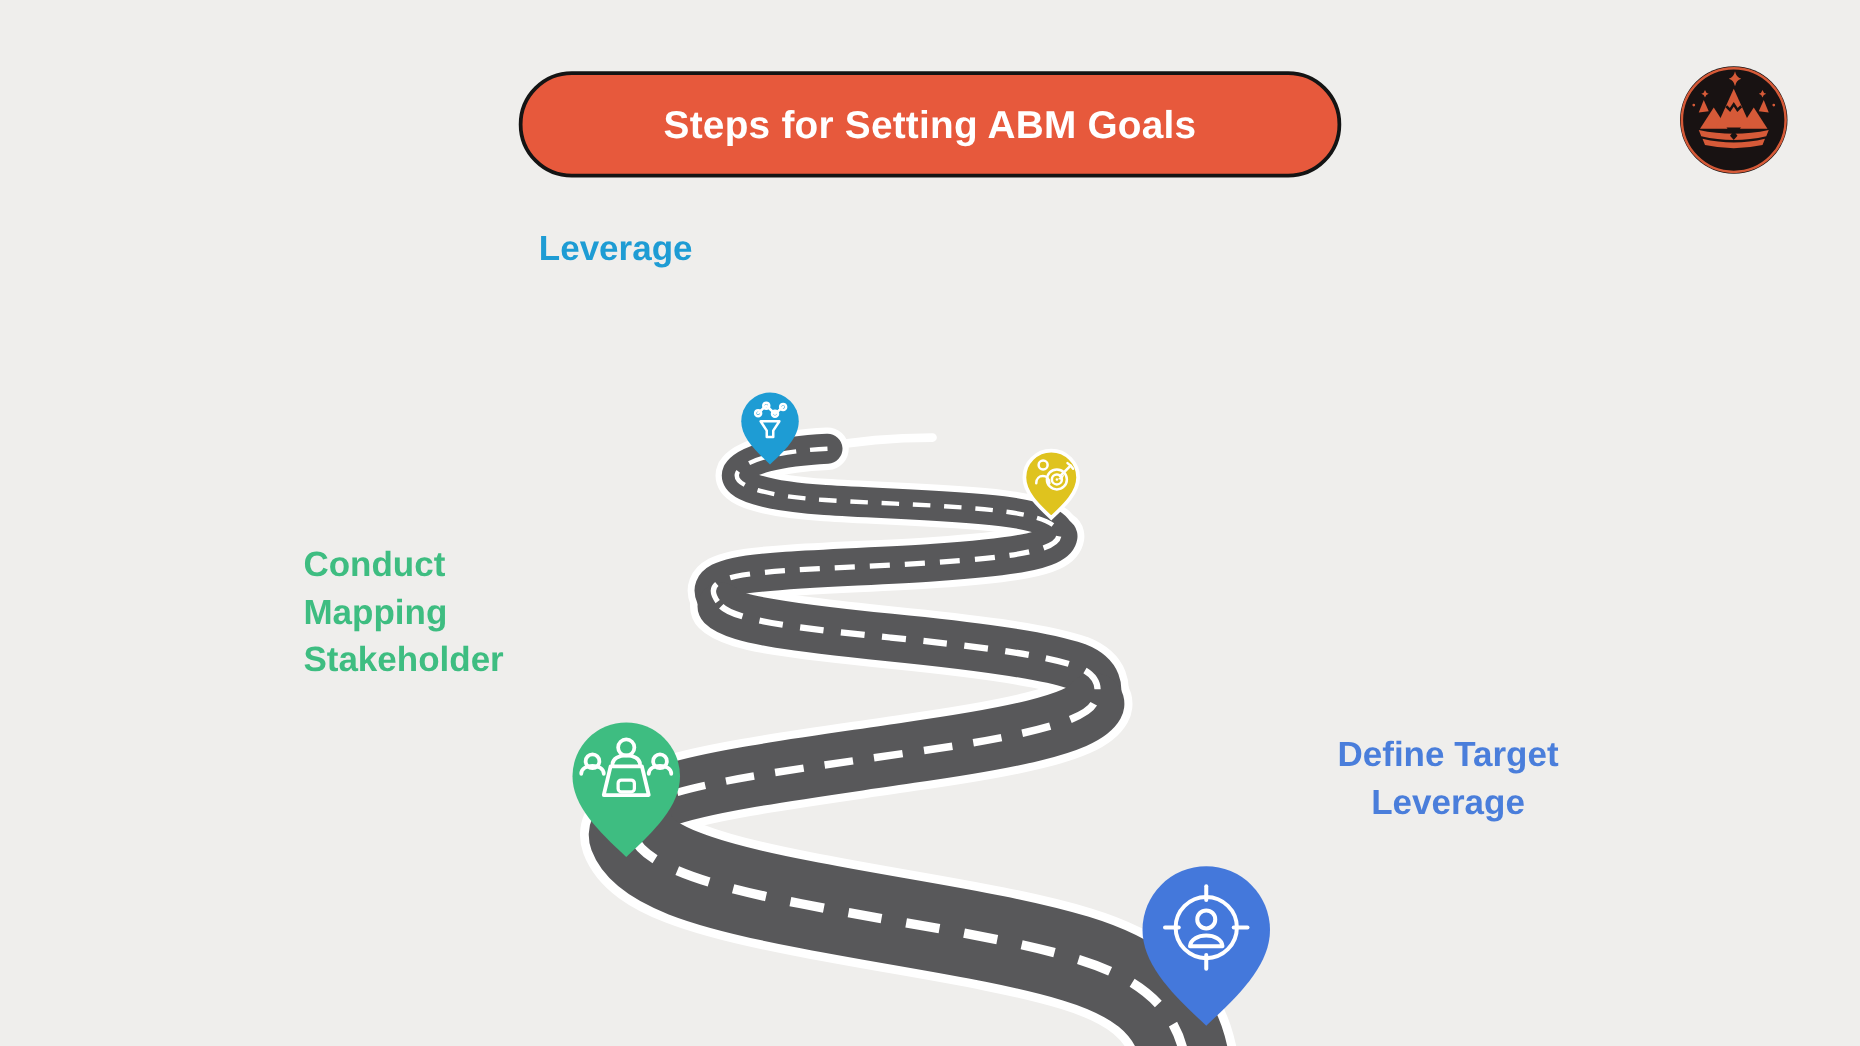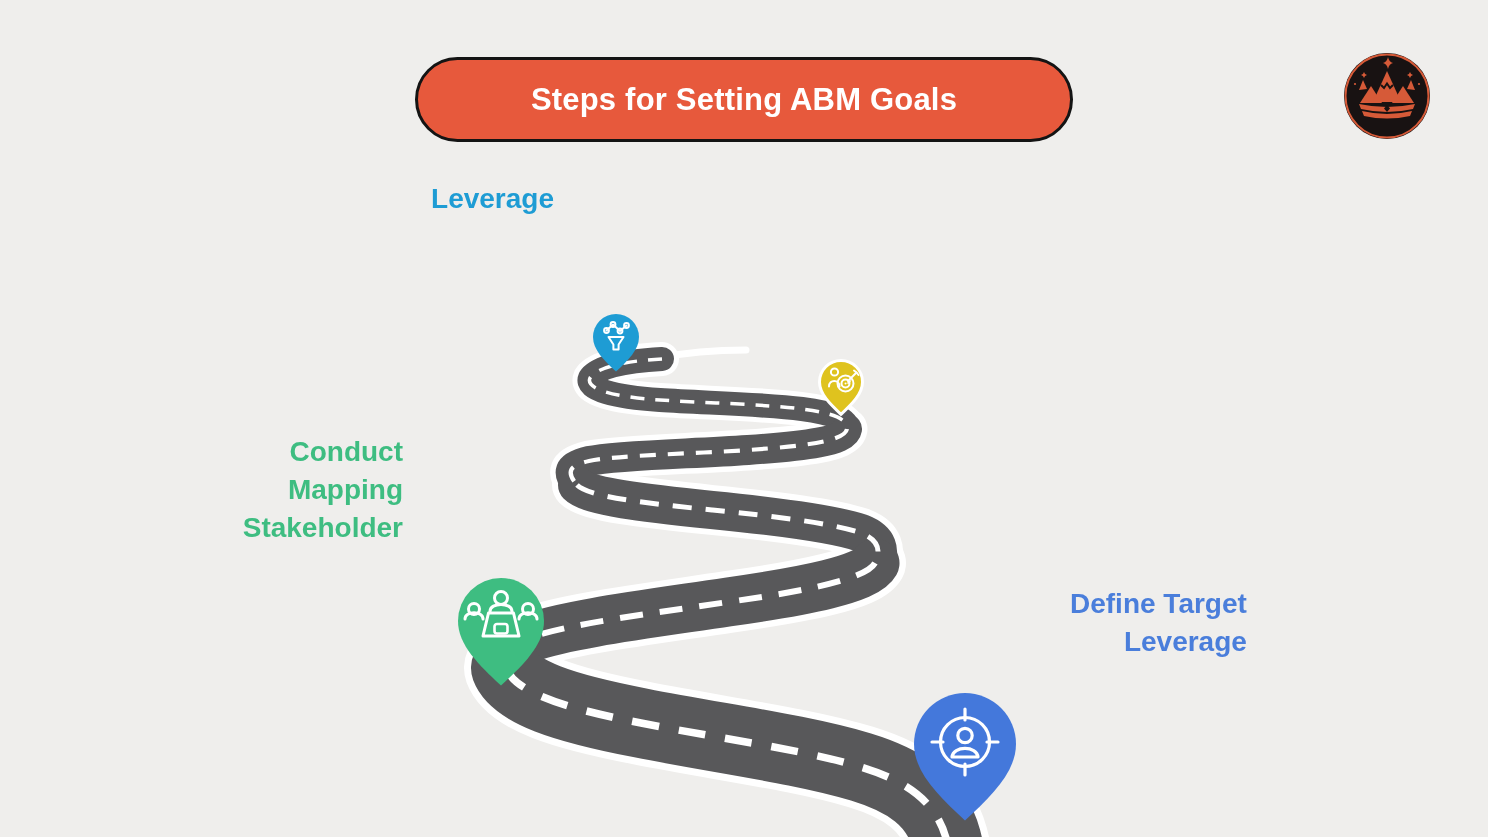--- a/index.html
+++ b/index.html
@@ -33,22 +33,22 @@
 
   
   .step-label{
     position:absolute;
     font-weight:700;font-size:28px;line-height:38px;
     white-space:nowrap;
   }
   .step-label span{display:block;}
   #label-leverage{right:934px;top:180px;text-align:right;color:#1e9cd4;}
   #label-smart{left:903px;top:240px;text-align:left;color:#dfc31e;}
-  #label-conduct{right:1085px;top:433px;text-align:right;color:#3ebd81;}
-  #label-define{left:1070px;top:585px;text-align:right;color:#4a7edb;}
+  #label-conduct{right:1085px;top:433px;text-align:left;color:#3ebd81;}
+  #label-define{left:1070px;top:585px;text-align:center;color:#4a7edb;}
 </style>
 </head>
 <body>
 
 <div class="canvas">
 
   <svg class="road-svg" viewBox="0 0 1488 837">
 
     <g fill="none" stroke="#ffffff" stroke-linecap="round">
       <path stroke-width="34" d="M 662,359 C 622,361 596,368 590,378 C 585,389 614,397 660,400 C 706,403 762,404 802,409 C 833,413 848,419 847,429"></path>

